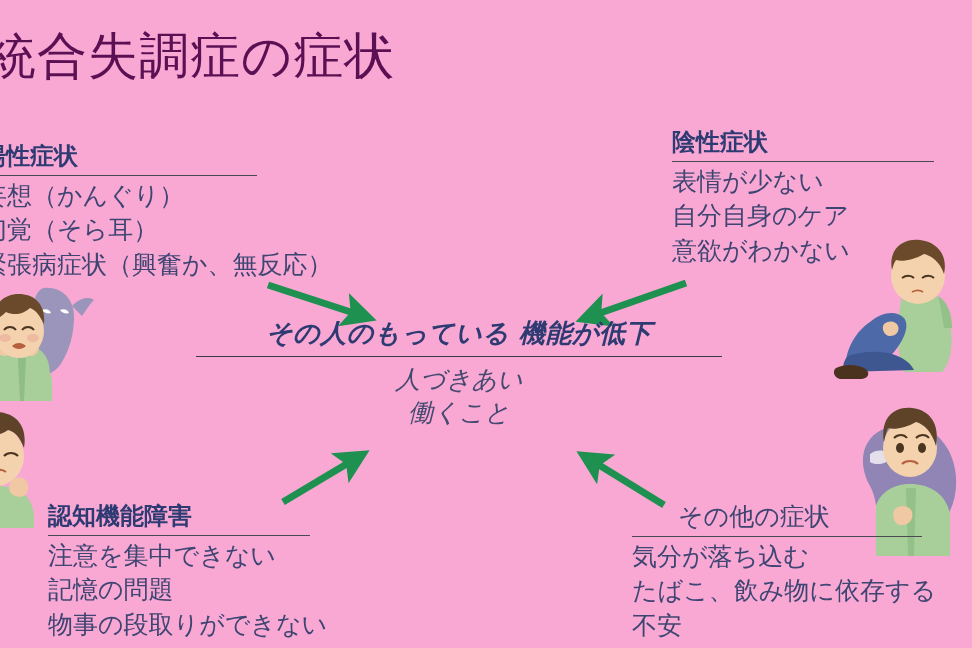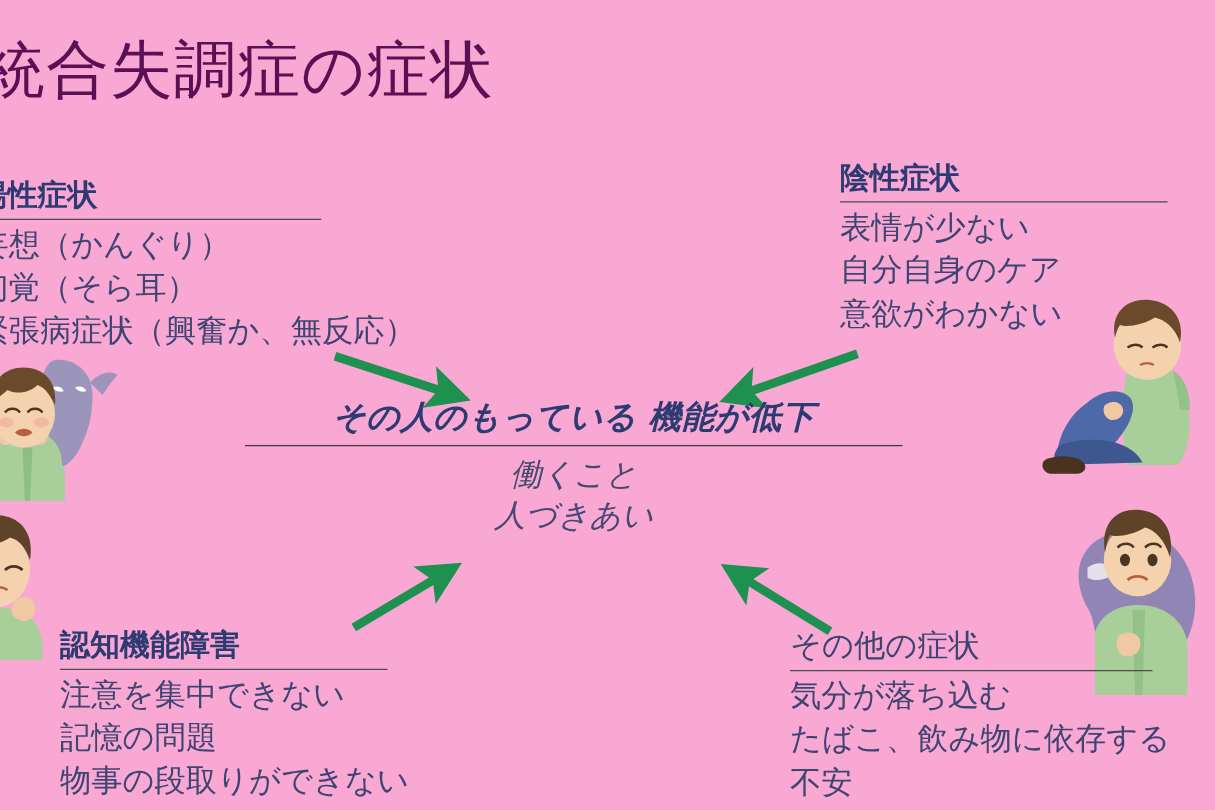--- a/index.html
+++ b/index.html
@@ -37,20 +37,21 @@
     font-size: 24px;
     color: #2E3B72;
     line-height: 1.15;
     white-space: nowrap;
   }
   .block-heading.serif-style {
     font-family: "DejaVu Serif", "Liberation Serif", serif;
     font-weight: normal;
     color: #3C4470;
     font-size: 25px;
+    margin-left: 46px;
   }
   .rule {
     height: 0;
     border-top: 1.6px solid #4A4A52;
     margin-top: 4px;
   }
   .block-lines {
     margin-top: 3px;
     font-family: "DejaVu Serif", "Liberation Serif", serif;
     font-size: 25px;
@@ -247,22 +248,22 @@
       <div>表情が少ない</div>
       <div>自分自身のケア</div>
       <div>意欲がわかない</div>
     </div>
   </div>
 
   <div id="block-center">
     <div id="center-heading">その人のもっている 機能が低下</div>
     <div id="center-rule"></div>
     <div id="center-lines">
+      <div>人づきあい</div>
       <div>働くこと</div>
-      <div>人づきあい</div>
     </div>
   </div>
 
   <div class="block" id="block-cognitive">
     <div class="block-heading">認知機能障害</div>
     <div class="rule"></div>
     <div class="block-lines">
       <div>注意を集中できない</div>
       <div>記憶の問題</div>
       <div>物事の段取りができない</div>

